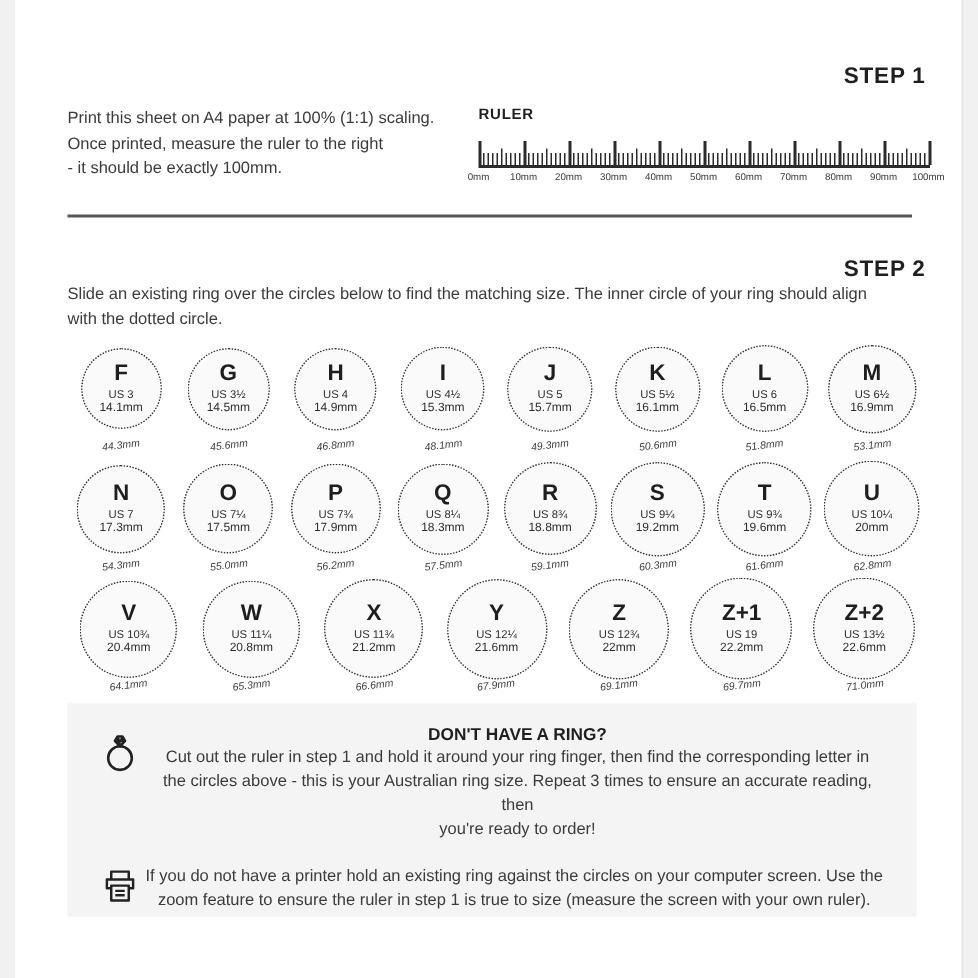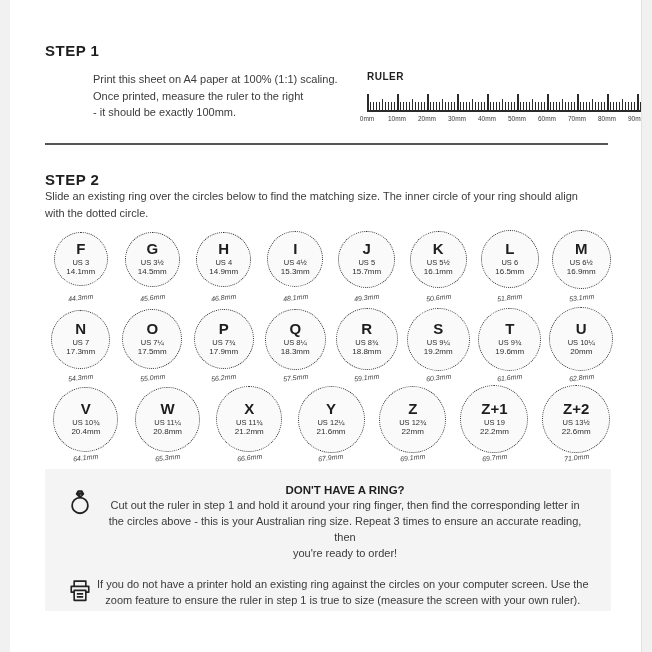--- a/index.html
+++ b/index.html
@@ -12,22 +12,23 @@
     box-sizing:border-box;padding:16px 24px 0 35px;overflow:hidden;
     border-right:1px solid #e3e3e3;
   }
   h1.title{
     margin:0;font-size:28px;font-weight:500;letter-spacing:.5px;
     color:#1d1d1d;line-height:1.15;
   }
   h2.step-heading{
     margin:26px 0 0 0;font-size:15px;font-weight:700;letter-spacing:.5px;
     color:#1f1f1f;
-  }
-  .step1-cols{display:flex;margin-top:12px;margin-left:48px;}
+    text-align:right;
+  }
+  .step1-cols{display:flex;margin-top:12px;}
   .step-body{
     margin:0;font-size:11px;line-height:1.5;color:#3b3b3b;white-space:pre-line;
   }
   .step1-body{width:262px;flex:0 0 auto;}
   .ruler-block{margin-left:12px;flex:1;}
   .ruler-label{font-size:10px;font-weight:700;letter-spacing:.5px;color:#1f1f1f;}
   .ruler{
     position:relative;width:301px;height:20px;margin-top:8px;
     border-bottom:2px solid #2b2b2b;
   }

